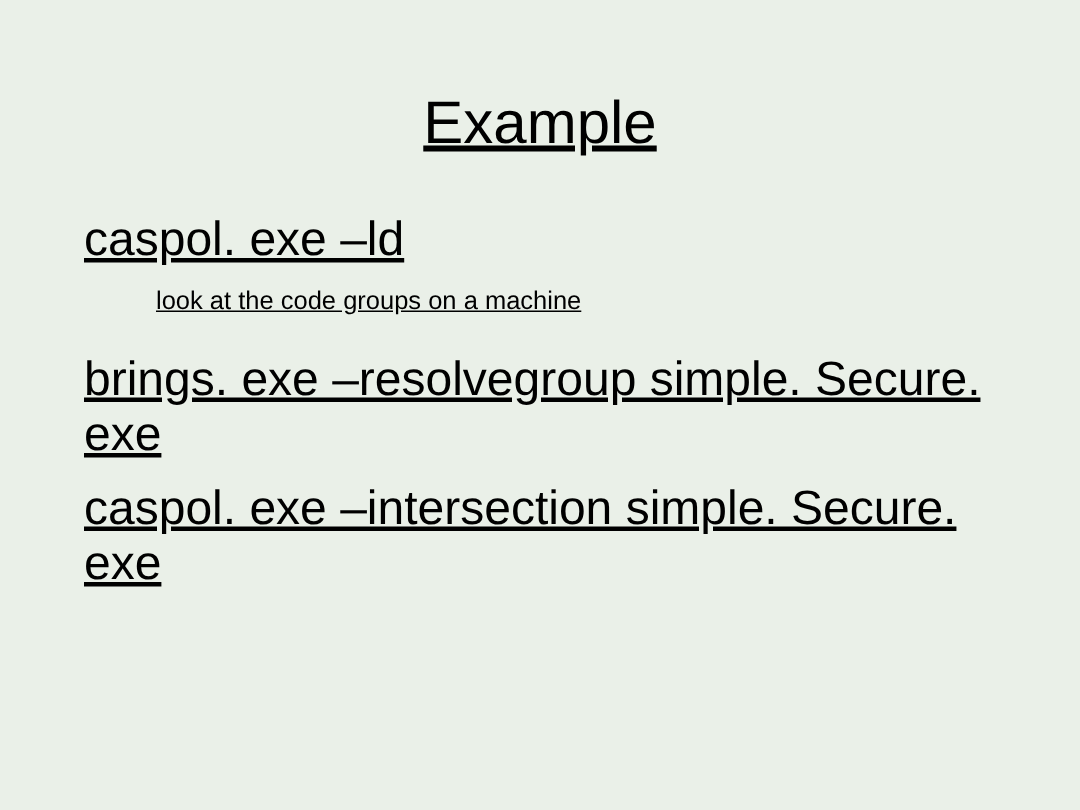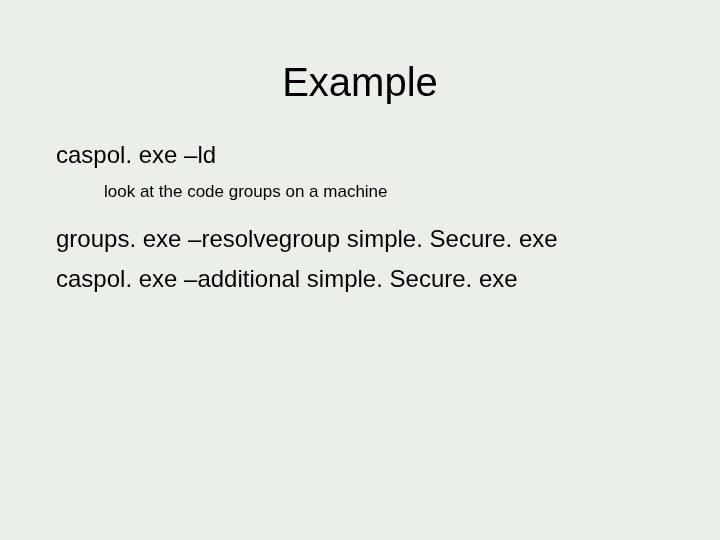--- a/index.html
+++ b/index.html
@@ -6,30 +6,31 @@
     html, body { width: 720px; height: 540px; }
     body {
       background: #eaf0e8;
       font-family: Arial, Helvetica, sans-serif;
       color: #000;
     }
     .slide {
       width: 720px;
       height: 434px;
       padding: 40px 56px 40px 56px;
+      text-decoration: underline;
     }
     .title {
       font-size: 40px;
       font-weight: 400;
       text-align: center;
       margin-top: 20px;
       margin-bottom: 36px;
     }
     .command {
-      font-size: 24px;
+      font-size: 32px;
       font-weight: 400;
       margin-bottom: 12px;
     }
     .description {
       font-size: 17px;
       font-weight: 400;
       margin-left: 48px;
       margin-bottom: 22px;
       line-height: 1.3;
     }
@@ -37,16 +38,16 @@
 </head>
 <body>
 
 <div class="slide">
   <h1 class="title">Example</h1>
 
   <div class="command">caspol. exe –ld</div>
   <div class="description">look at the code groups on a machine</div>
 
 
-  <div class="command">groups. exe –resolvegroup simple. Secure. exe</div>
+  <div class="command">brings. exe –resolvegroup simple. Secure. exe</div>
 
-  <div class="command">caspol. exe –additional simple. Secure. exe</div>
+  <div class="command">caspol. exe –intersection simple. Secure. exe</div>
 </div>
 
 </body></html>

